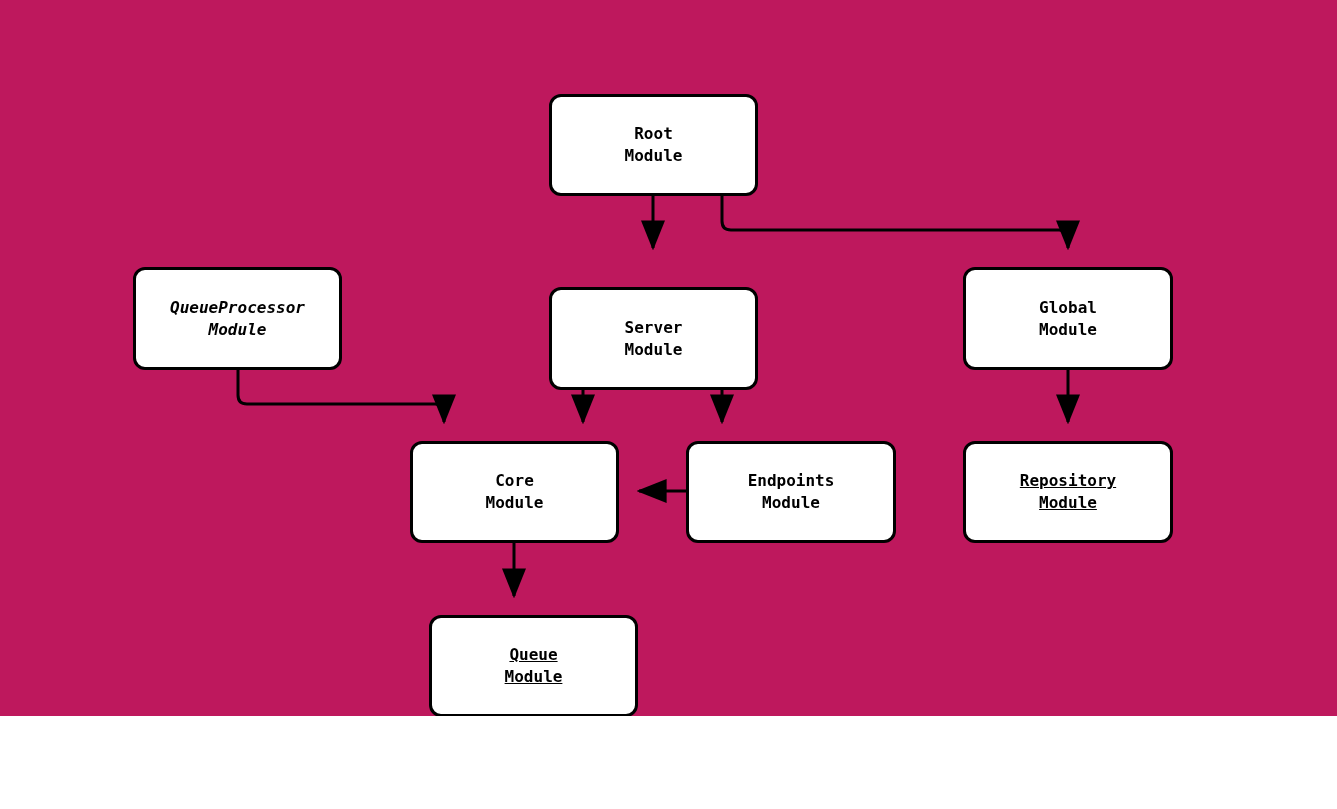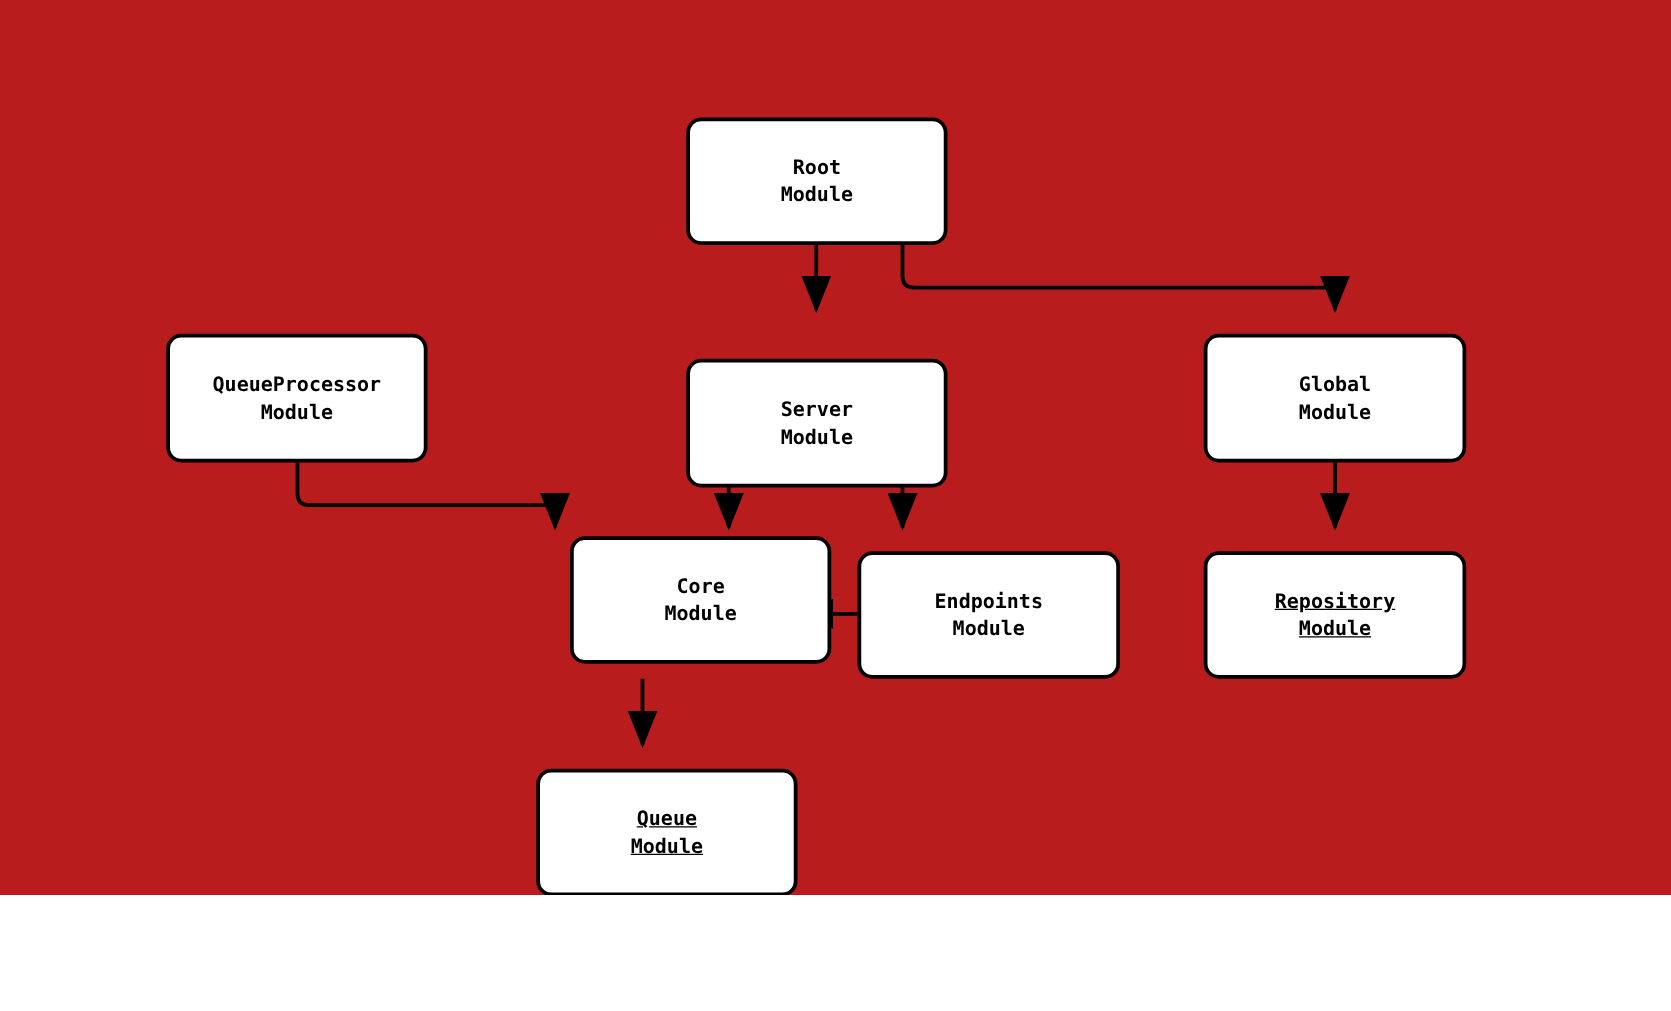--- a/index.html
+++ b/index.html
@@ -8,21 +8,21 @@
     padding: 0;
     background: #ffffff;
   }
   body {
     font-family: "DejaVu Sans Mono", "Liberation Mono", monospace;
   }
   #canvas {
     position: relative;
     width: 1337px;
     height: 716px;
-    background: #b91c1c;
+    background: #be185d;
     overflow: hidden;
   }
   #edge-layer {
     position: absolute;
     left: 0;
     top: 0;
     width: 1337px;
     height: 809px;
     pointer-events: none;
   }
@@ -76,36 +76,36 @@
     <path d="M 1068,370 L 1068,422" fill="none" stroke="#000000" stroke-width="3" marker-end="url(#arrowhead)"></path>
 
     <path d="M 514,543 L 514,596" fill="none" stroke="#000000" stroke-width="3" marker-end="url(#arrowhead)"></path>
   </svg>
 
   <div class="node" style="left:549px; top:94px; width:209px; height:102px;">
     <div class="node-label">Root</div>
     <div class="node-label">Module</div>
   </div>
 
-  <div class="node" style="left:133px; top:267px; width:209px; height:103px;">
+  <div class="node" style="left:133px; top:267px; width:209px; height:103px;font-style:italic;">
     <div class="node-label">QueueProcessor</div>
     <div class="node-label">Module</div>
   </div>
 
   <div class="node" style="left:549px; top:267px; width:209px; height:103px;margin-top:20px;">
     <div class="node-label">Server</div>
     <div class="node-label">Module</div>
   </div>
 
   <div class="node" style="left:963px; top:267px; width:210px; height:103px;">
     <div class="node-label">Global</div>
     <div class="node-label">Module</div>
   </div>
 
-  <div class="node" style="left:410px; top:429px; width:209px; height:102px;margin-left:46px;">
+  <div class="node" style="left:410px; top:441px; width:209px; height:102px;">
     <div class="node-label">Core</div>
     <div class="node-label">Module</div>
   </div>
 
   <div class="node" style="left:686px; top:441px; width:210px; height:102px;">
     <div class="node-label">Endpoints</div>
     <div class="node-label">Module</div>
   </div>
 
   <div class="node" style="left:963px; top:441px; width:210px; height:102px;text-decoration:underline;">

